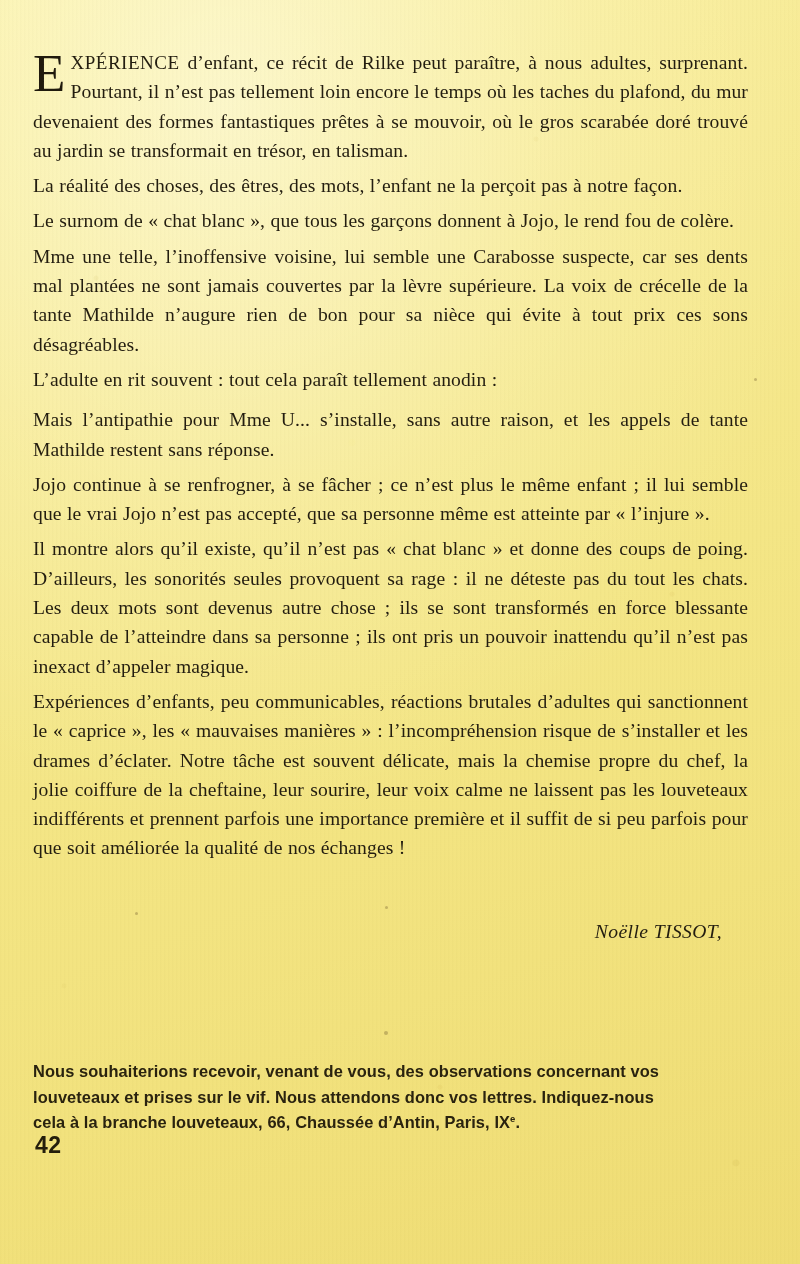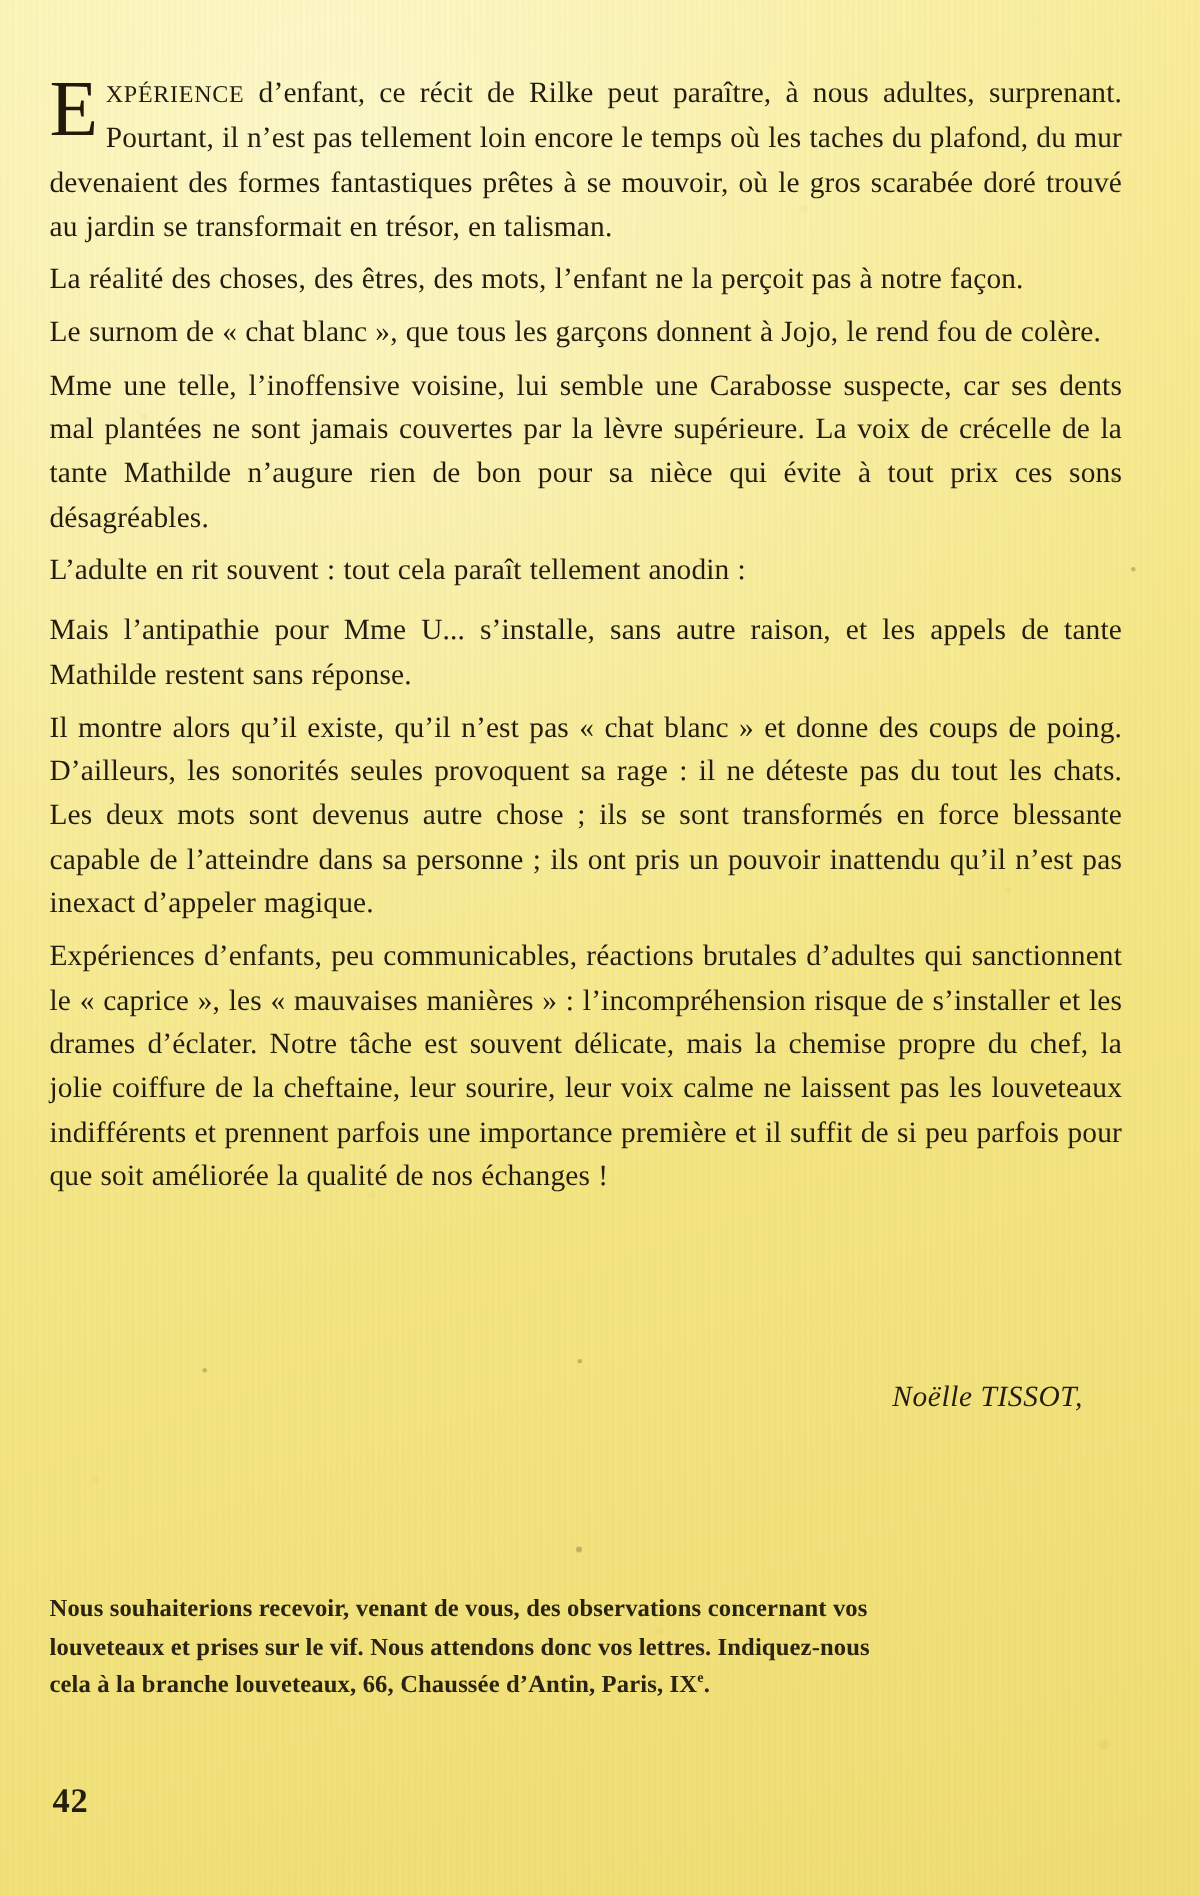--- a/index.html
+++ b/index.html
@@ -86,21 +86,21 @@
     float: left;
     font-family: "Liberation Serif", "DejaVu Serif", serif;
     font-size: 53px;
     line-height: 44px;
     padding: 3px 3px 0 0;
     margin: 0 2px 0 0;
     color: #201a0d;
   }
   .smallcaps {
     font-variant: small-caps;
-    font-size: 16px;
+    font-size: 19px;
     letter-spacing: .5px;
   }
 
   
   #signature {
     position: absolute;
     left: 33px;
     top: 918px;
     width: 715px;
     text-align: right;
@@ -121,40 +121,40 @@
   
   #footnote {
     position: absolute;
     left: 33px;
     top: 1059px;
     width: 714px;
     z-index: 2;
   }
   .note-line {
     display: block;
-    font-family: Liberation Serif, serif;
+    font-family: Liberation Sans, sans-serif;
     font-weight: bold;
     font-size: 16.4px;
     line-height: 25.6px;
     color: #2a230f;
     letter-spacing: .1px;
     white-space: nowrap;
   }
   sup.ord {
     font-size: 9.5px;
     vertical-align: super;
     line-height: 0;
   }
 
   
   #page-number {
     position: absolute;
     left: 35px;
-    top: 1188px;
-    font-family: Liberation Serif, serif;
+    top: 1132px;
+    font-family: Liberation Sans, sans-serif;
     font-weight: bold;
     font-size: 23px;
     line-height: 26px;
     color: #241e0c;
     letter-spacing: .5px;
     z-index: 2;
   }
 
   
   .speck {
@@ -177,20 +177,21 @@
     <p class="para">La réalité des choses, des êtres, des mots, l’enfant ne la perçoit pas à notre façon.</p>
 
     <p class="para">Le surnom de « chat blanc », que tous les garçons donnent à Jojo, le rend fou de colère.</p>
 
     <p class="para">Mme une telle, l’inoffensive voisine, lui semble une Carabosse suspecte, car ses dents mal plantées ne sont jamais couvertes par la lèvre supérieure. La voix de crécelle de la tante Mathilde n’augure rien de bon pour sa nièce qui évite à tout prix ces sons désagréables.</p>
 
     <p class="para tight">L’adulte en rit souvent : tout cela paraît tellement anodin :</p>
 
     <p class="para">Mais l’antipathie pour Mme U... s’installe, sans autre raison, et les appels de tante Mathilde restent sans réponse.</p>
 
+    <p class="para">Jojo continue à se renfrogner, à se fâcher ; ce n’est plus le même enfant ; il lui semble que le vrai Jojo n’est pas accepté, que sa personne même est atteinte par « l’injure ».</p>
 
     <p class="para">Il montre alors qu’il existe, qu’il n’est pas « chat blanc » et donne des coups de poing. D’ailleurs, les sonorités seules provoquent sa rage : il ne déteste pas du tout les chats. Les deux mots sont devenus autre chose ; ils se sont transformés en force blessante capable de l’atteindre dans sa personne ; ils ont pris un pouvoir inattendu qu’il n’est pas inexact d’appeler magique.</p>
 
     <p class="para">Expériences d’enfants, peu communicables, réactions brutales d’adultes qui sanctionnent le « caprice », les « mauvaises manières » : l’incompréhension risque de s’installer et les drames d’éclater. Notre tâche est souvent délicate, mais la chemise propre du chef, la jolie coiffure de la cheftaine, leur sourire, leur voix calme ne laissent pas les louveteaux indifférents et prennent parfois une importance première et il suffit de si peu parfois pour que soit améliorée la qualité de nos échanges !</p>
 
   </div>
 
   <div id="signature">
     <span class="sig-line sig-first">Noëlle TISSOT,</span>
   </div>

